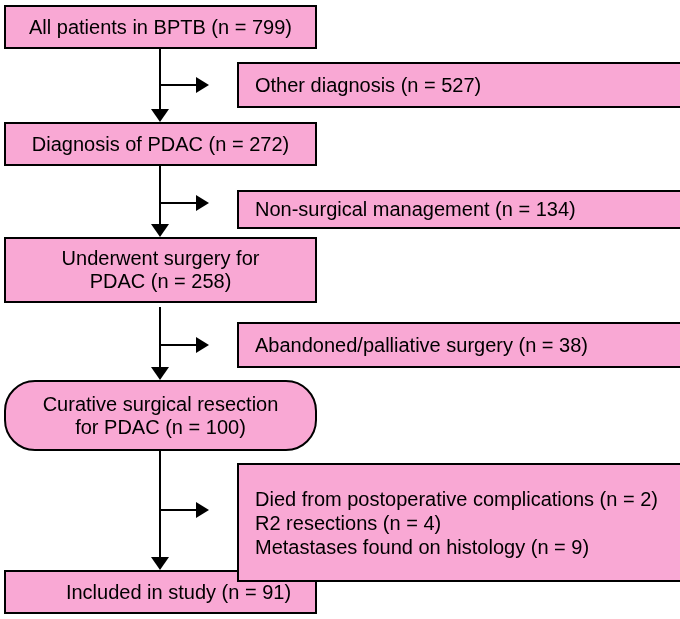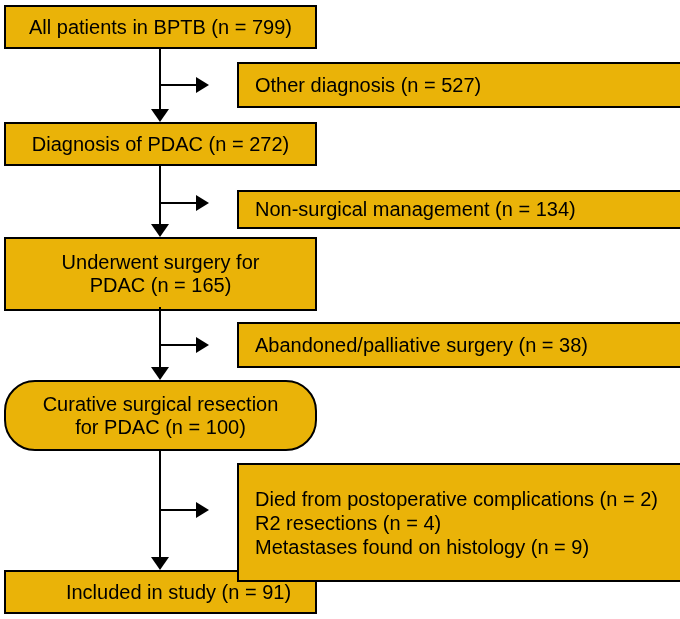--- a/index.html
+++ b/index.html
@@ -13,21 +13,21 @@
     height: 619px;
     background: #ffffff;
     font-family: "Liberation Sans", "DejaVu Sans", sans-serif;
     color: #000000;
     overflow: hidden;
   }
   .box {
     position: absolute;
     box-sizing: border-box;
     border: 2px solid #000000;
-    background: #eab308;
+    background: #f9a8d4;
     display: flex;
     flex-direction: column;
     justify-content: center;
     font-size: 20px;
     line-height: 23px;
   }
   .main-box {
     left: 4px;
     width: 313px;
     text-align: center;
@@ -78,23 +78,23 @@
 <div id="canvas">
 
   <div class="box main-box" style="top:5px; height:44px;">
     <span>All patients in BPTB (n = 799)</span>
   </div>
 
   <div class="box main-box" style="top:122px; height:44px;">
     <span>Diagnosis of PDAC (n = 272)</span>
   </div>
 
-  <div class="box main-box" style="top:237px; height:74px;">
+  <div class="box main-box" style="top:237px; height:66px;">
     <span>Underwent surgery for</span>
-    <span>PDAC (n = 165)</span>
+    <span>PDAC (n = 258)</span>
   </div>
 
   <div class="box main-box" style="top:380px; height:71px;border-radius:31px;">
     <span>Curative surgical resection</span>
     <span>for PDAC (n = 100)</span>
   </div>
 
   <div class="box main-box" style="top:570px; height:44px;padding-left:36px;">
     <span>Included in study (n = 91)</span>
   </div>

